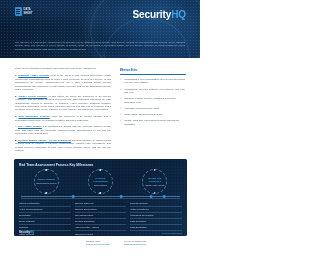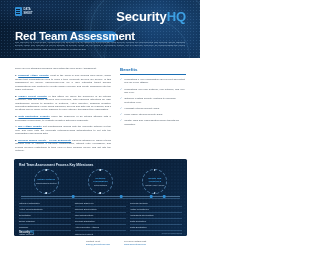--- a/index.html
+++ b/index.html
@@ -68,21 +68,21 @@
   }
   .ds-badge-text {
     font-size: 2.6px; line-height: 3.2px;
     color: #cfe2f3; font-weight: bold;
     letter-spacing: .1px;
     text-transform: uppercase;
   }
 
   .brand {
     position: absolute; right: 14px; top: 9px;
-    font-size: 13px; font-weight: bold;
+    font-size: 10px; font-weight: bold;
     letter-spacing: -.1px;
     color: #ffffff;
     z-index: 4;
   }
   .brand .hq { color: #3da0e3; }
 
   .hero-title-wrap {
     position: absolute; left: 15px; top: 26px; z-index: 4;
   }
   .hero-title {
@@ -283,26 +283,20 @@
   <div class="ds-badge">
     <div class="ds-badge-icon"></div>
     <div>
       <div class="ds-badge-text">Data</div>
       <div class="ds-badge-text">Sheet</div>
     </div>
   </div>
 
   <div class="brand"><span>Security</span><span class="hq">HQ</span></div>
 
-  <div class="hero-title-wrap">
-    <div class="hero-title">
-      <span class="hero-pill" style="width:104px"></span>
-      <span>Red Team Assessment</span>
-    </div>
-  </div>
 
   <div class="hero-para">The objective of a Red Team Assessment is to simulate real-life attacks, to know that the right security controls are implemented and working, and to highlight security gaps. The objective is not be stealthy at security goals, as you would in penetration testing, but to reach the end goal, no compromising the crown jewels and show that the data can be exfiltrated by certain means.</div>
 </div>
 
 <div class="body-wrap">
   <div class="col-left">
     <div class="intro">There are five standard scenarios used within the Red Team Assessment.</div>
 
     <div class="scenario"><span class="num">1.</span> <span class="sc-title">Endpoint Attack (remote)</span> <span>Most of the world is now working from home, which means that organisations need to know if their corporate devices are secure. In this assessment we specify users/employees via a user entrusted target specific configurations and controls to elevate higher privilege and create backdoors into the larger enterprise.</span></div>
 

